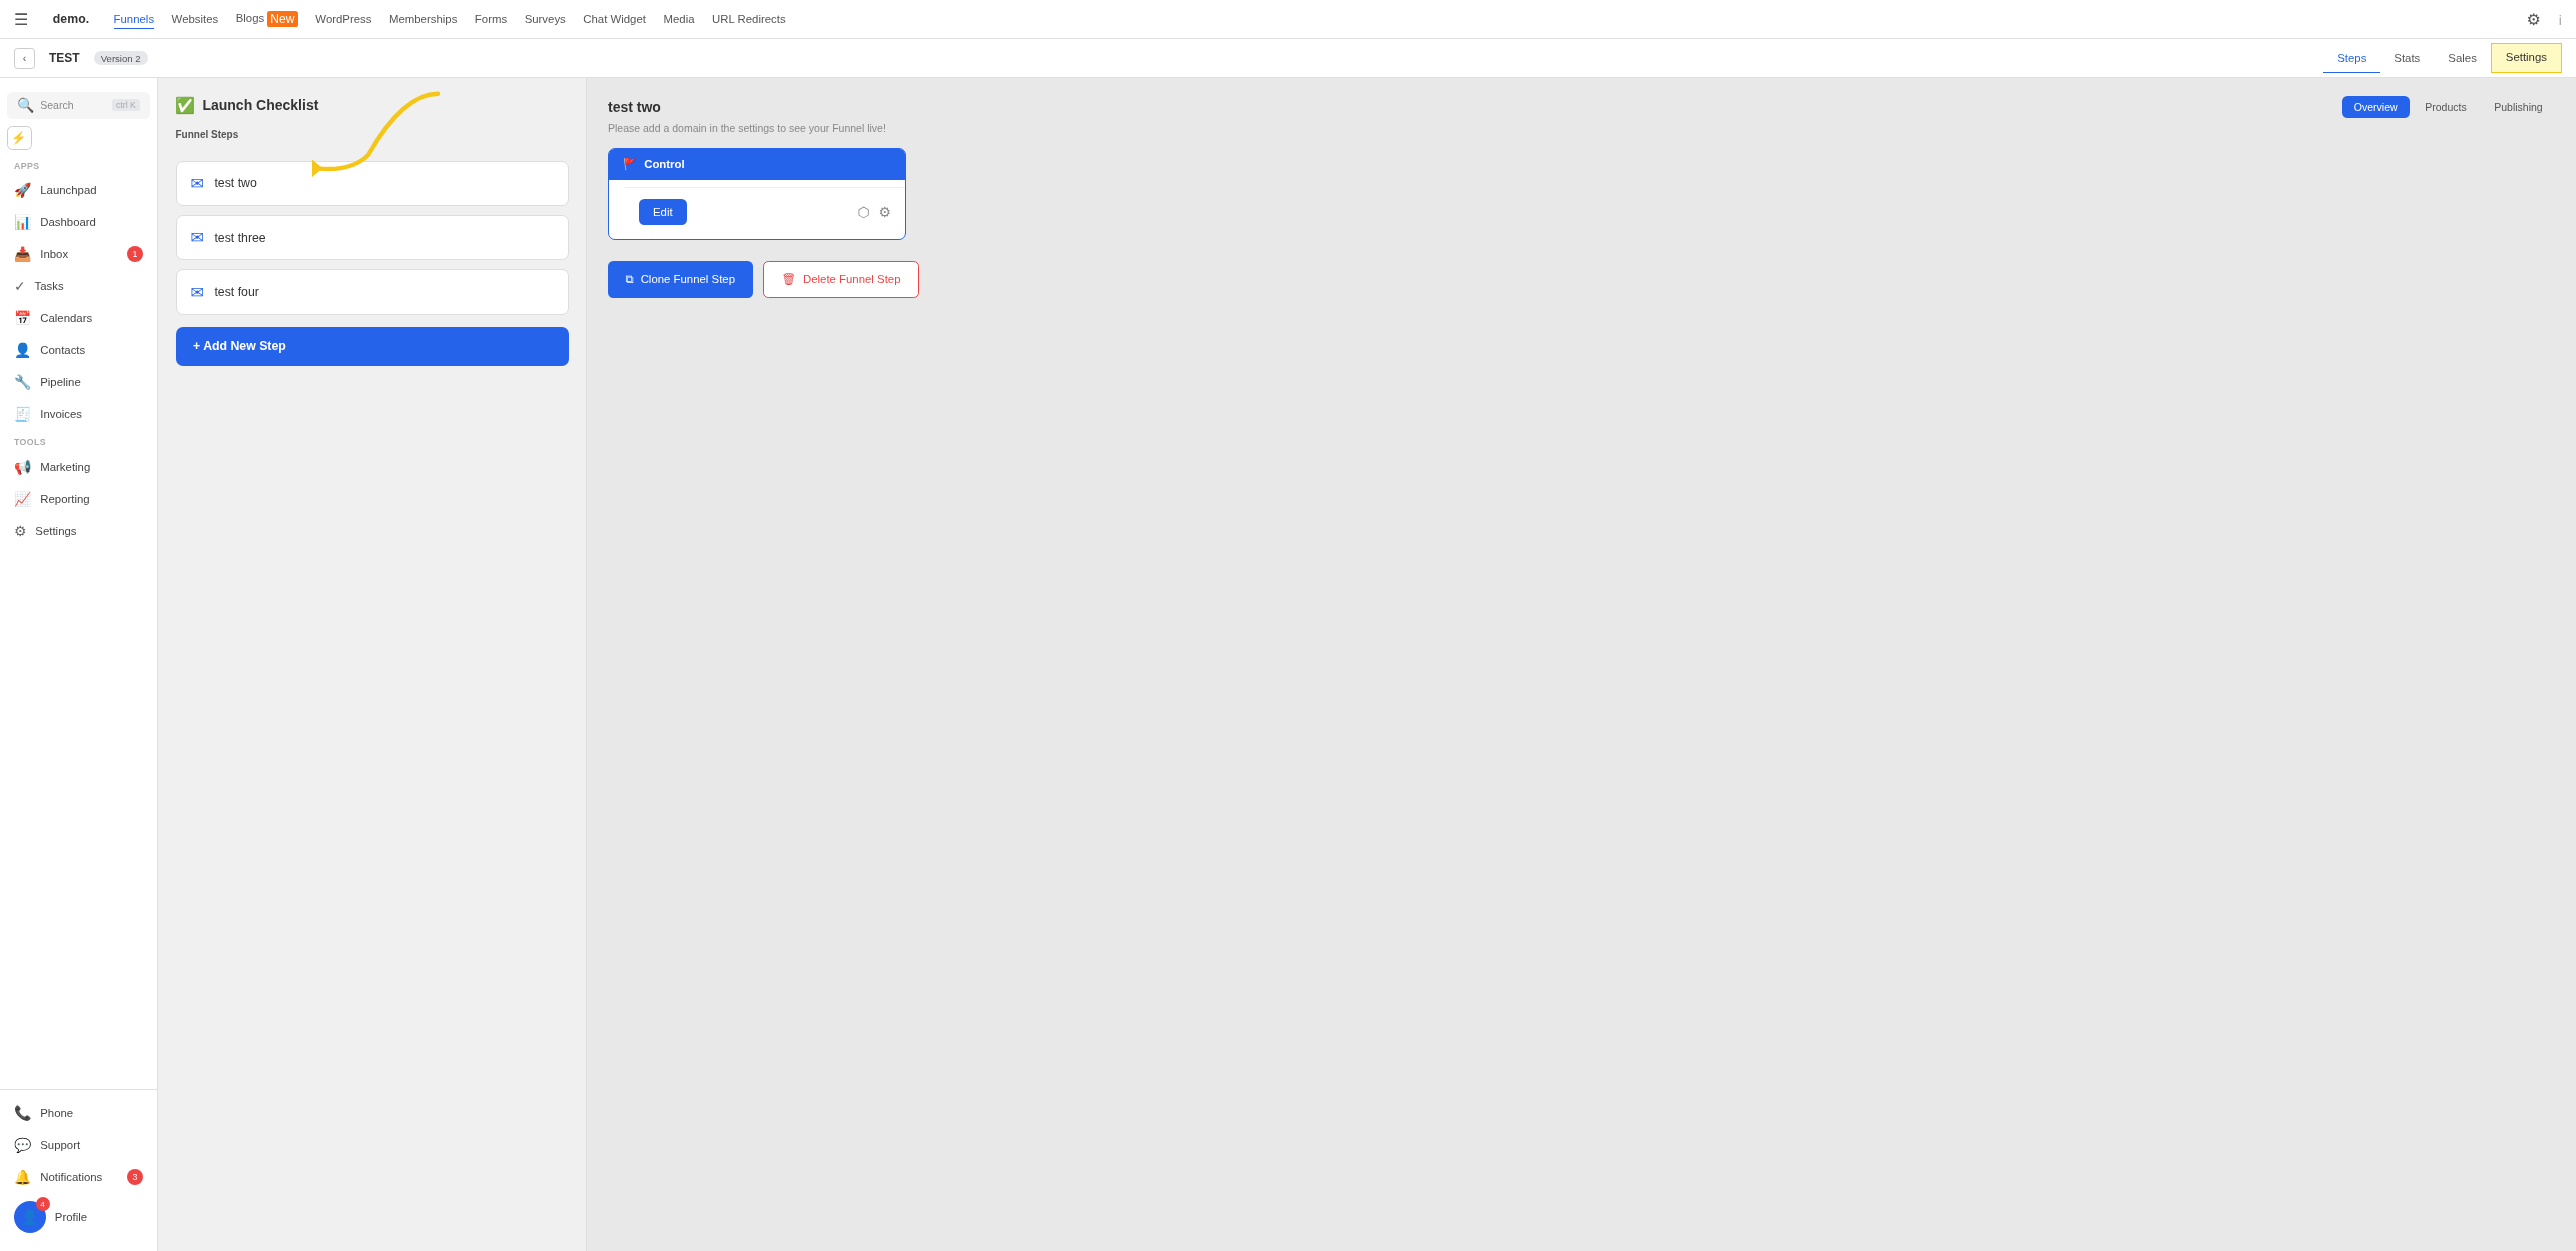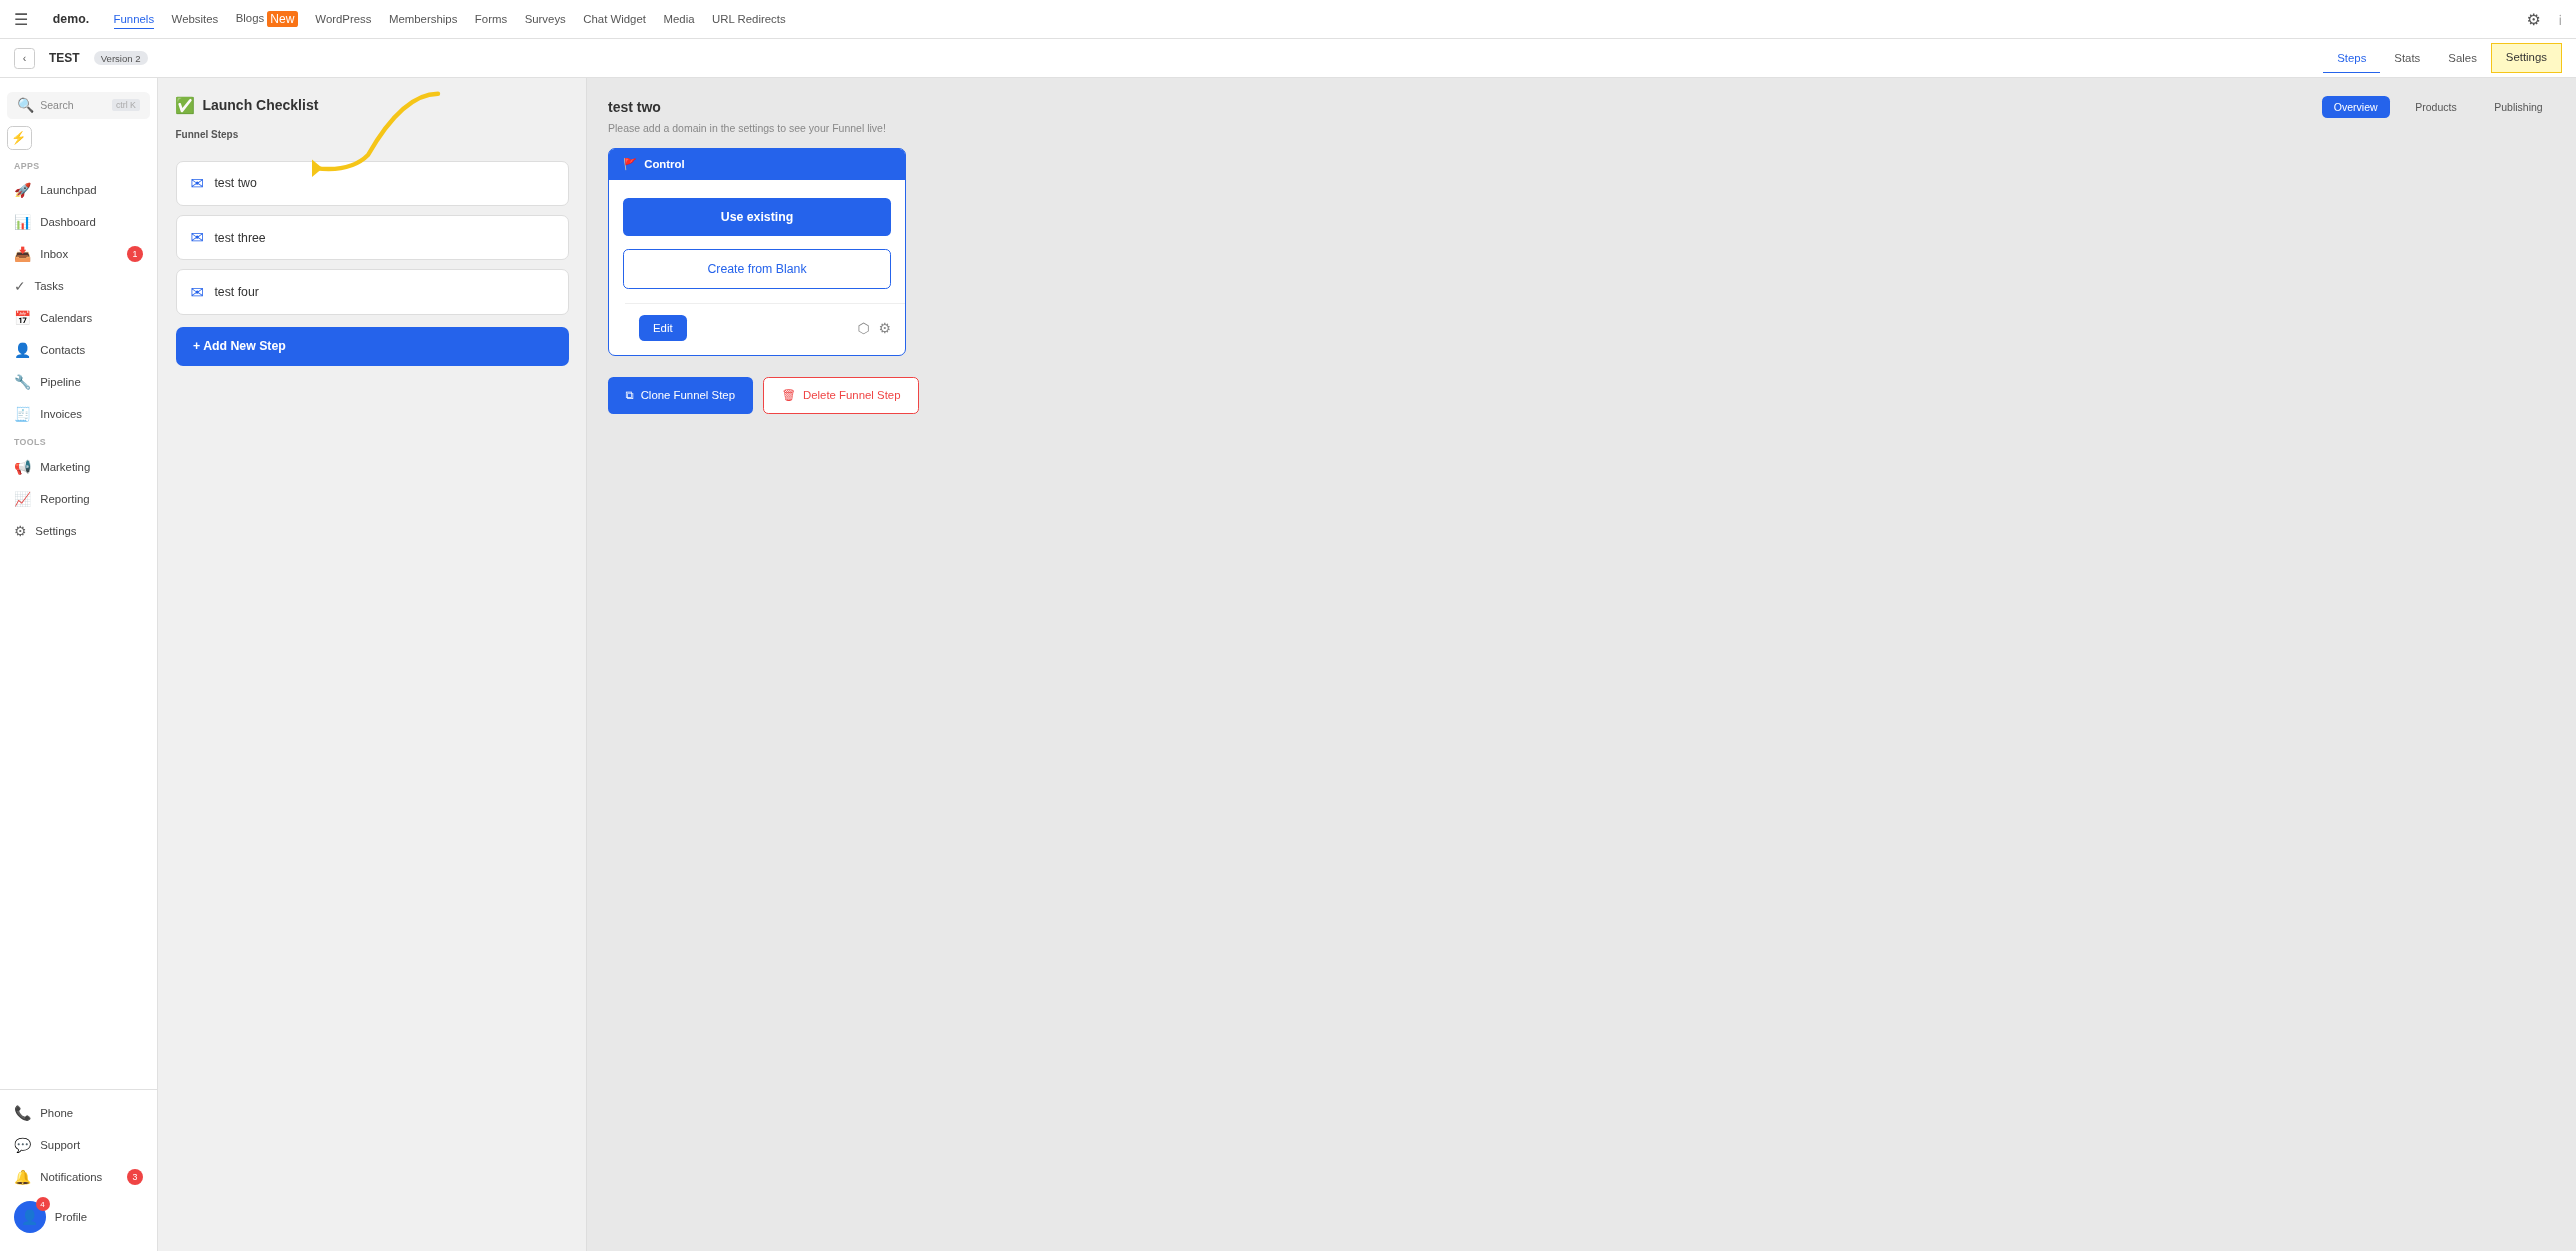--- a/index.html
+++ b/index.html
@@ -219,21 +219,21 @@
       padding: 17.5px 21px;
       overflow-y: auto;
     }
     .right-panel-header {
       display: flex;
       align-items: center;
       justify-content: space-between;
       margin-bottom: 3.5px;
     }
     .right-panel-title { font-size: 14px; font-weight: 700; color: #333; }
-    .right-panel-tabs { display: flex; gap: 13px; }
+    .right-panel-tabs { display: flex; gap: 3px; }
     .right-panel-tab {
       font-size: 10.5px;
       color: #555;
       padding: 5.3px 12.3px;
       border-radius: 5.3px;
       cursor: pointer;
       background: transparent;
     }
     .right-panel-tab.active { background: #2563eb; color: #fff; }
     .domain-warning { font-size: 10.5px; color: #888; margin-bottom: 14px; }
@@ -529,24 +529,20 @@
           <span class="right-panel-tab">Publishing</span>
         </div>
       </div>
       <div class="domain-warning">Please add a domain in the settings to see your Funnel live!</div>
 
       <div class="control-card">
         <div class="control-card-header">
           <span>🚩</span>
           <span>Control</span>
         </div>
-        <div class="control-card-body">
-          <button class="use-existing-btn">Use existing</button>
-          <button class="create-blank-btn">Create from Blank</button>
-        </div>
         <div class="control-card-footer">
           <button class="edit-btn">Edit</button>
           <div class="card-footer-icons">
             <span class="card-footer-icon">⬡</span>
             <span class="card-footer-icon">⚙</span>
           </div>
         </div>
       </div>
 
       <div class="action-buttons">

